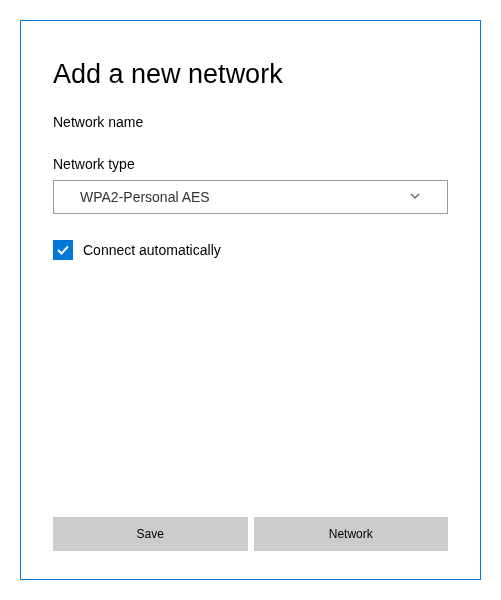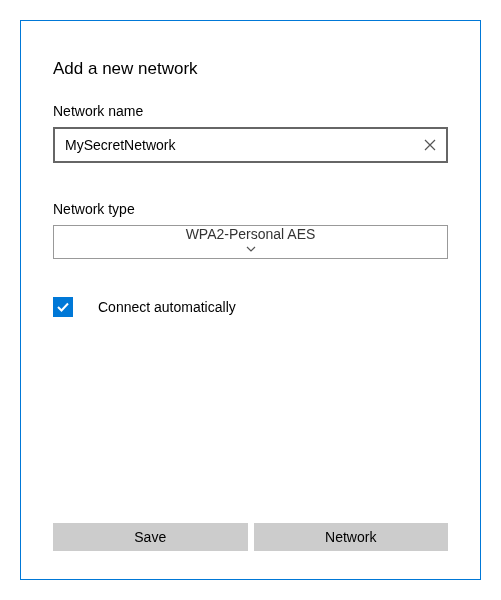--- a/index.html
+++ b/index.html
@@ -13,30 +13,30 @@
   }
   .dialog {
     width: 461px;
     height: 560px;
     border: 1px solid #0078d7;
     background: #fff;
     padding: 30px 32px 20px 32px;
     position: relative;
   }
   .title {
-    font-size: 17px;
+    font-size: 27px;
     font-weight: 400;
     margin: 8px 0 24px 0;
   }
   .field-label {
     font-size: 14px;
     margin-bottom: 8px;
   }
   .field-block {
-    margin-bottom: 38px;
+    margin-bottom: 26px;
   }
   .text-input {
     width: 100%;
     position: relative;
   }
   .text-input input {
     width: 100%;
     height: 36px;
     border: 2px solid #666;
     padding: 0 34px 0 10px;
@@ -52,41 +52,39 @@
     width: 24px; height: 24px;
     display:flex; align-items:center; justify-content:center;
     cursor: pointer;
     color:#555;
   }
   .select-row {
     width: 100%;
     height: 34px;
     border: 1px solid #999;
     display:flex; align-items:center;
-    padding: 0 2px;
+    padding: 0 26px;
     justify-content: space-between;
     cursor: pointer;
     color:#333;
-    flex-direction:column;
   }
   .select-row .chev { color:#555; }
   .password-input {
     width: 100%;
     height: 34px;
     border: 1px solid #999;
     padding: 0 10px;
     display:flex; align-items:center;
     letter-spacing: 2px;
     font-size: 14px;
   }
   .checkbox-row {
     display:flex; align-items:center;
     margin-bottom: 24px;
     cursor: pointer;
-    gap: 15px;
   }
   .cb {
     width: 20px; height: 20px;
     border: 2px solid #333;
     margin-right: 10px;
     display:flex; align-items:center; justify-content:center;
     flex-shrink:0;
   }
   .cb.checked {
     background: #0078d7;
@@ -94,46 +92,38 @@
   }
   .cb.checked svg { display:block; }
   .cb svg { display:none; }
   .button-row {
     position:absolute;
     left:32px; right:32px; bottom:28px;
     display:flex; gap:6px;
   }
   .btn {
     flex:1;
-    height: 28px;
+    height: 34px;
     background: #ccc;
     border: none;
-    font-size: 14px;
+    font-size: 12px;
     font-family: inherit;
     cursor: pointer;
     color:#000;
   }
 </style>
 </head>
 <body>
 
 <div class="dialog">
 
   <div class="title">Add a new network</div>
 
   <div class="field-block">
     <div class="field-label">Network name</div>
-    <div class="text-input">
-      <input type="text" value="MySecretNetwork" style="">
-      <div class="clear">
-        <svg width="12" height="12" viewBox="0 0 12 12">
-            <path d="M1 1 L11 11 M11 1 L1 11" stroke="#555" stroke-width="1.2" fill="none"></path>
-          </svg>
-      </div>
-    </div>
   </div>
 
   <div class="field-block">
     <div class="field-label">Network type</div>
     <div class="select-row">
       <span>WPA2-Personal AES</span>
       <span class="chev">
         <svg width="12" height="12" viewBox="0 0 12 12">
             <path d="M2 4 L6 8 L10 4" stroke="#555" stroke-width="1.2" fill="none"></path>
           </svg>

